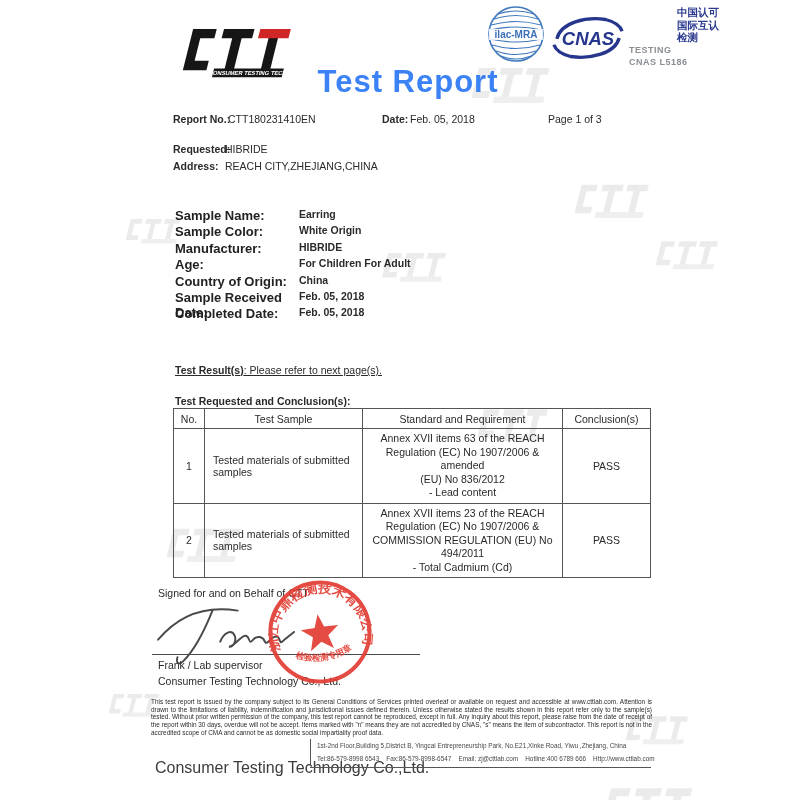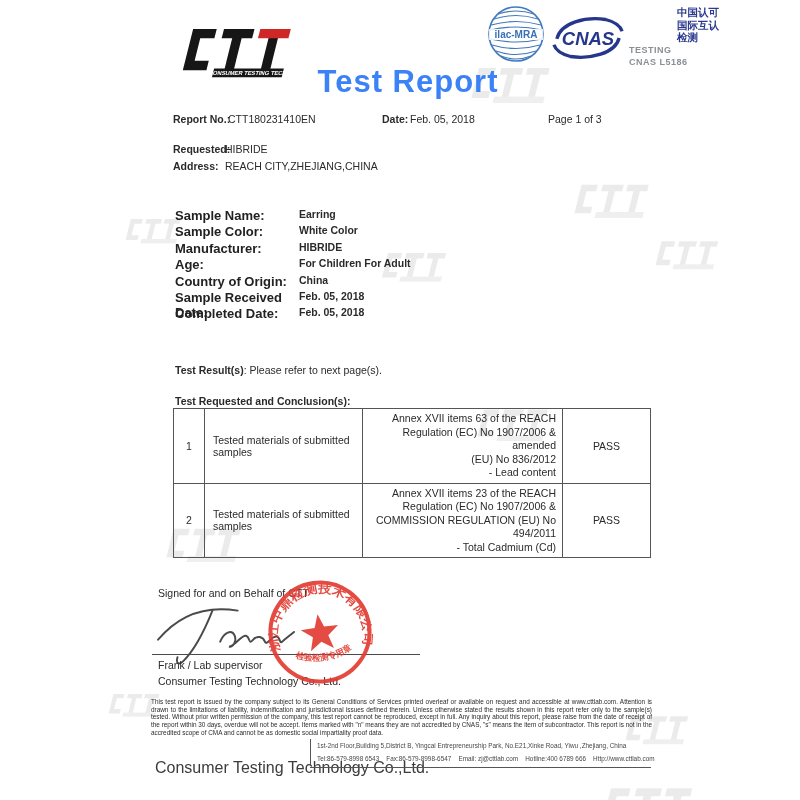--- a/index.html
+++ b/index.html
@@ -16,23 +16,23 @@
   .acc-cjk{font-size:10.5px;font-weight:bold;color:#2b3a8f;line-height:12.5px;margin-left:48px;}
   .acc-gray{font-size:9px;color:#8a8f94;line-height:12px;font-weight:bold;letter-spacing:.5px;}
   
   .frow{display:flex;height:16.4px;align-items:flex-start;}
   .flabel{width:124px;font-weight:bold;font-size:13px;color:#222;}
   .fvalue{font-size:10.5px;color:#2a2a2a;font-weight:bold;}
   
   table.ctable{border-collapse:collapse;table-layout:fixed;width:477px;}
   table.ctable td{border:1px solid #555;font-size:10.5px;color:#2a2a2a;padding:3px 6px;vertical-align:middle;}
   table.ctable tr.hdr td{text-align:center;height:15px;padding:2px 2px;}
-  .std-line{line-height:13.5px;text-align:right;}
+  .std-line{line-height:13.5px;text-align:center;}
   .cell-center{text-align:center;}
-  .underline{}
+  .underline{text-decoration:underline;}
   .disclaimer{width:501px;font-size:6.4px;line-height:7.7px;color:#2b2b2b;text-align:justify;}
   .footer-co{font-size:16px;color:#3c3c3c;margin-top:17px;}
   .footer-small{font-size:6.4px;color:#474747;white-space:pre;}
   .vline{width:1px;background:#555;}
   .hline{height:1px;background:#555;}
   .sig-line{height:1px;background:#4a4a4a;}
 </style>
 </head>
 <body>
 
@@ -147,21 +147,21 @@
     <div class="abs body-txt" style="left:225px;top:160px">REACH CITY,ZHEJIANG,CHINA</div>
 
 
     <div class="abs" style="left:175px;top:208px">
       <div class="frow">
           <div class="flabel">Sample Name:</div>
           <div class="fvalue">Earring</div>
         </div>
       <div class="frow">
           <div class="flabel">Sample Color:</div>
-          <div class="fvalue">White Color</div>
+          <div class="fvalue">White Origin</div>
         </div>
       <div class="frow">
           <div class="flabel">Manufacturer:</div>
           <div class="fvalue">HIBRIDE</div>
         </div>
       <div class="frow">
           <div class="flabel">Age:</div>
           <div class="fvalue">For Children For Adult</div>
         </div>
       <div class="frow">
@@ -185,20 +185,26 @@
     <div class="abs body-txt b" style="left:175px;top:395px">Test Requested and Conclusion(s):</div>
 
     <table class="ctable abs" style="left:173px;top:408px">
       <colgroup>
           <col style="width:31px">
           <col style="width:158px">
           <col style="width:200px">
           <col style="width:88px">
         </colgroup>
       <tbody>
+          <tr class="hdr">
+        <td>No.</td>
+        <td>Test Sample</td>
+        <td>Standard and Requirement</td>
+        <td>Conclusion(s)</td>
+      </tr>
       <tr>
         <td class="cell-center">1</td>
         <td style="padding-left:8px">Tested materials of submitted samples</td>
         <td>
           <div class="std-line">Annex XVII items 63 of the REACH</div>
           <div class="std-line">Regulation (EC) No 1907/2006 &amp; amended</div>
           <div class="std-line">(EU) No 836/2012</div>
           <div class="std-line">- Lead content</div>
         </td>
         <td class="cell-center">PASS</td>

